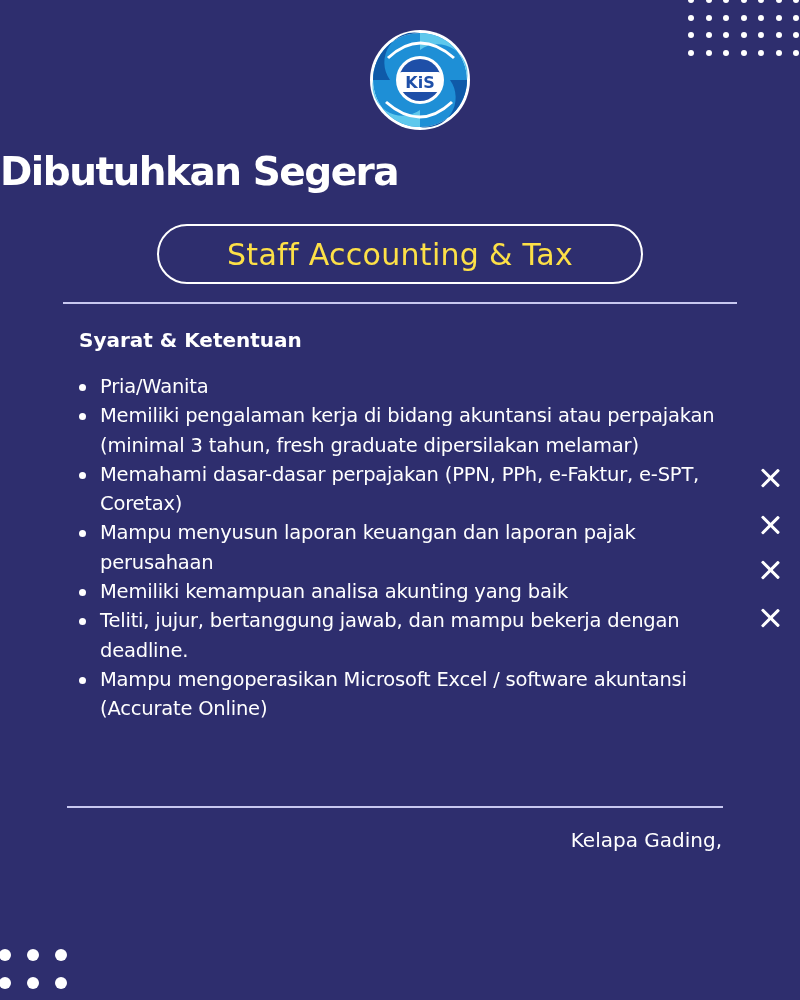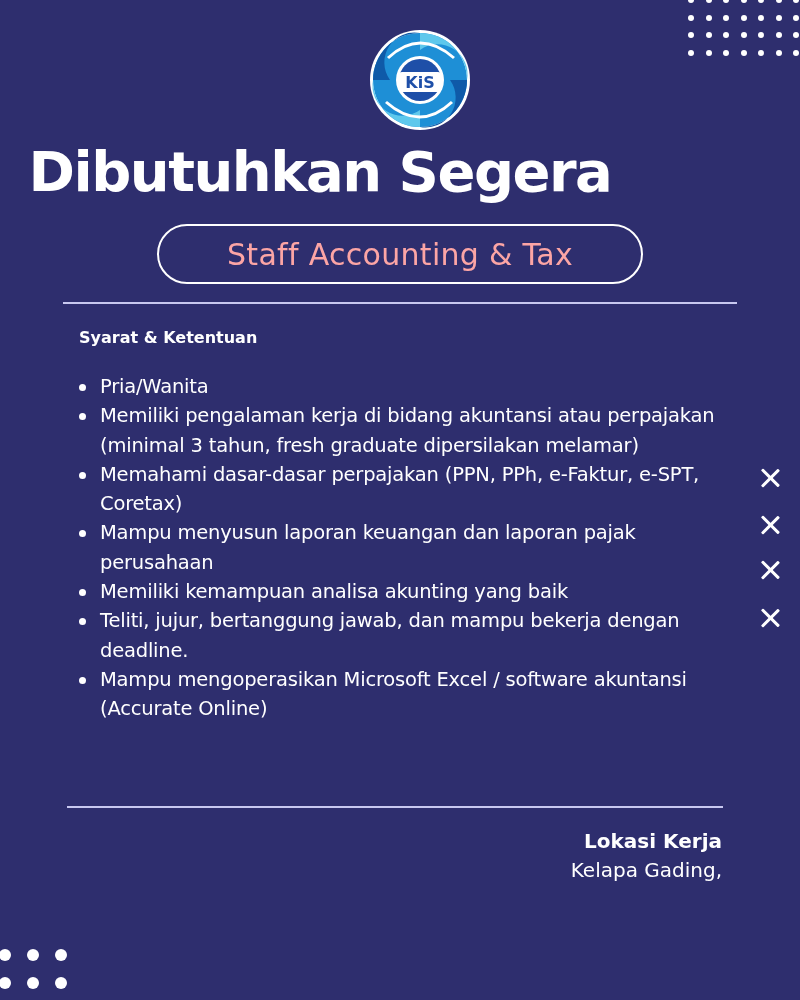--- a/index.html
+++ b/index.html
@@ -24,46 +24,45 @@
       display: grid;
       grid-template-columns: repeat(3, 12px);
       column-gap: 16px; row-gap: 16px;
     }
     .dot-grid-bl span { width: 12px; height: 12px; border-radius: 50%; background: #ffffff; display: block; }
 
     .logo { position: absolute; left: 368px; top: 28px; width: 104px; height: 104px; }
 
     .title {
       position: absolute; left: 0; width: 640px; top: 132px;
-      text-align: center;
       font-family: "DejaVu Sans", sans-serif;
       font-weight: bold;
-      font-size: 56px;
+      font-size: 39px;
       letter-spacing: -1.5px;
       line-height: 80px;
     }
 
     .pill {
       position: absolute; left: 157px; top: 224px; width: 486px; height: 60px;
       border: 2px solid #ffffff; border-radius: 30px;
       display: flex; align-items: center; justify-content: center;
     }
     .pill span {
       font-family: "DejaVu Sans", sans-serif;
       font-size: 30px; letter-spacing: 0.3px;
-      color: #fca5a5;
+      color: #fde047;
     }
 
     .divider { position: absolute; height: 2px; background: #c8c8f0; }
     .divider.top { left: 63px; width: 674px; top: 302px; }
     .divider.bottom { left: 67px; width: 656px; top: 806px; }
 
     .section-title {
       position: absolute; left: 79px; top: 328px;
-      font-weight: bold; font-size: 16px;
+      font-weight: bold; font-size: 20px;
     }
 
     ul.reqs {
       position: absolute; left: 78px; top: 372px; width: 660px;
       list-style: none;
     }
     ul.reqs li {
       position: relative;
       padding-left: 22px;
       font-size: 19.5px;
@@ -163,21 +162,20 @@
 <div class="x-marks">
   <div class="x-mark" style="top:0px;"></div>
   <div class="x-mark" style="top:47px;"></div>
   <div class="x-mark" style="top:92px;"></div>
   <div class="x-mark" style="top:140px;"></div>
 </div>
 
 <div class="divider bottom"></div>
 
 <div class="location">
-  <div class="label">Lokasi Kerja</div>
   <div class="line">Kelapa Gading,</div>
 </div>
 
 <div class="dot-grid-bl">
   <span></span>
     <span></span>
     <span></span>
   <span></span>
     <span></span>
     <span></span>

